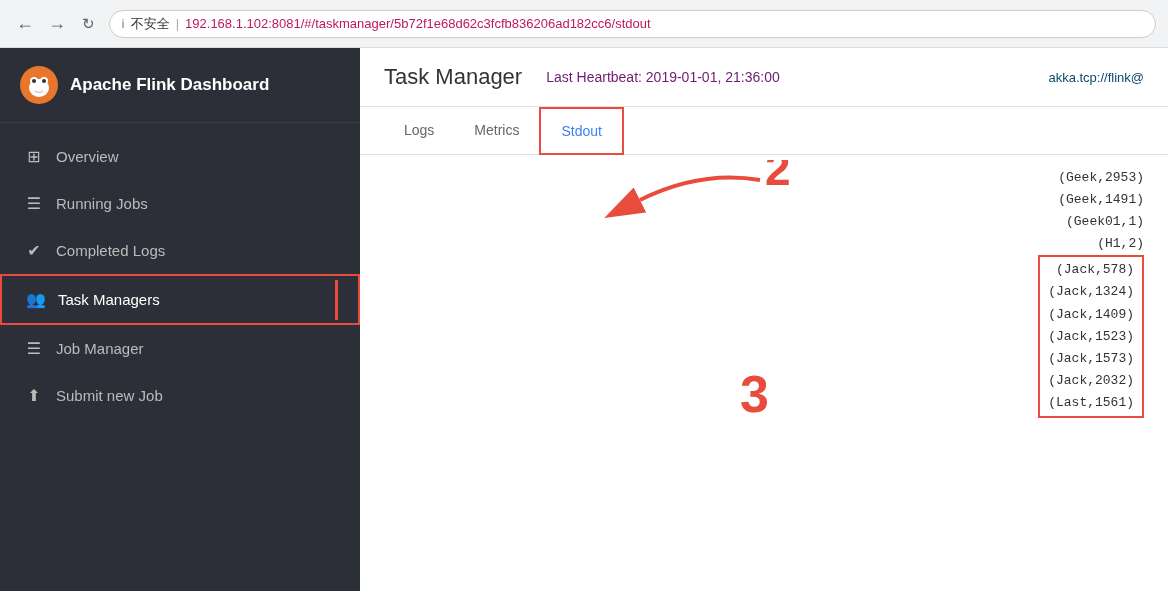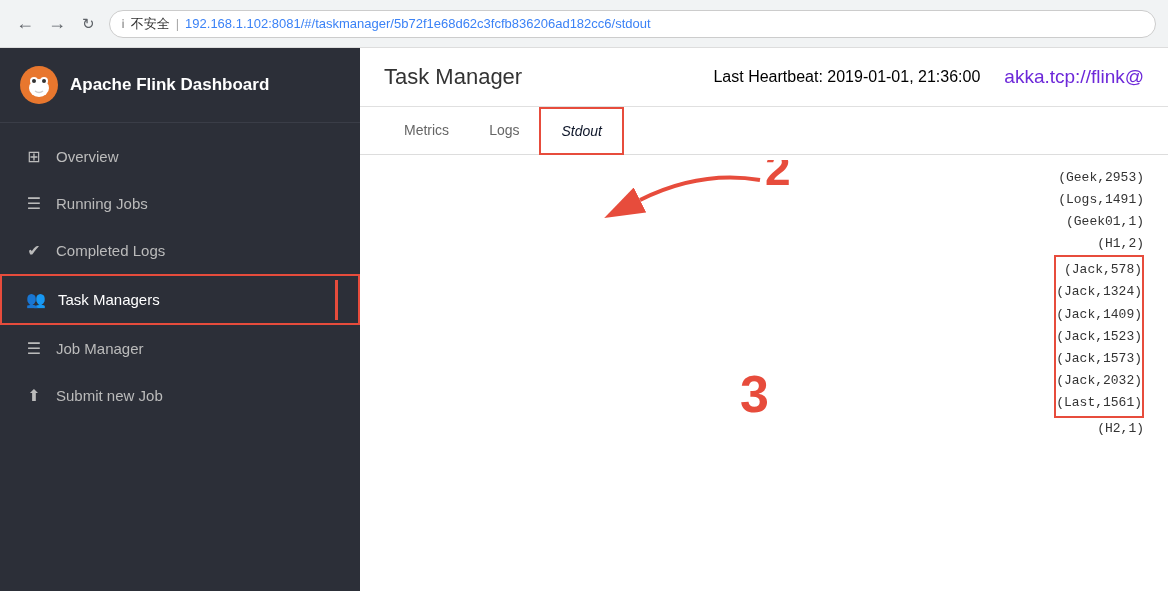--- a/index.html
+++ b/index.html
@@ -45,21 +45,21 @@
       border-radius: 14px;
       background: #fff;
       display: flex;
       align-items: center;
       padding: 0 12px;
       gap: 6px;
       font-size: 13px;
       color: #333;
     }
     .address-bar .security-icon { color: #777; font-size: 12px; }
-    .address-bar .url-text { color: #3b82f6; font-size: 13px; }
+    .address-bar .url-text { color: #be185d; font-size: 13px; }
 
     
     .app-container {
       display: flex;
       flex: 1;
       overflow: hidden;
     }
 
     
     .sidebar {
@@ -133,35 +133,34 @@
     }
 
     
     .main-header {
       display: flex;
       align-items: center;
       padding: 16px 24px;
       border-bottom: 1px solid #e0e0e0;
       background: #fff;
       gap: 24px;
-      text-align: right;
     }
     .main-title {
       font-size: 22px;
       font-weight: 400;
       color: #333;
     }
     .header-meta {
-      font-size: 16px;
-      color: #000000;
+      font-size: 14px;
+      color: #701a75;
       flex: 1;
     }
     .header-akka {
-      font-size: 19px;
-      color: #6d28d9;
+      font-size: 13px;
+      color: #0c4a6e;
     }
 
     
     .tabs-bar {
       display: flex;
       padding: 0 24px;
       border-bottom: 1px solid #ddd;
       background: #fff;
     }
     .tab {
@@ -169,25 +168,24 @@
       cursor: pointer;
       font-size: 14px;
       color: #666;
       border: none;
       background: none;
       position: relative;
       border-bottom: 2px solid transparent;
       margin-bottom: -1px;
     }
     .tab.active {
-      color: #0f172a;
+      color: #3b82f6;
       border: 2px solid #e74c3c;
       border-bottom: 2px solid #fff;
       margin-bottom: -1px;
-      font-style: italic;
     }
 
     
     .content-area {
       flex: 1;
       overflow-y: auto;
       padding: 12px 24px;
       background: #fff;
       font-family: 'Courier New', monospace;
       font-size: 13px;
@@ -268,45 +266,44 @@
     <div class="main-header">
       <span class="main-title">Task Manager</span>
       <span class="header-meta">
         <span>Last Heartbeat:</span>
         <span>2019-01-01, 21:36:00</span>
       </span>
       <span class="header-akka">akka.tcp://flink@</span>
     </div>
 
     <div class="tabs-bar">
+      <button class="tab">Logs</button>
       <button class="tab">Metrics</button>
-      <button class="tab">Logs</button>
       <button class="tab active stdout-tab-highlighted">Stdout</button>
     </div>
 
     <div class="content-area" style="position:relative;">
 
       
       <div>(Geek,2953)</div>
-      <div>(Logs,1491)</div>
+      <div>(Geek,1491)</div>
       <div>(Geek01,1)</div>
       <div>(H1,2)</div>
 
       
-      <div style="border: 2px solid #e74c3c; display: inline-block; padding: 2px 0; margin: 0;">
+      <div style="border: 2px solid #e74c3c; display: inline-block; padding: 2px 8px; margin: 0;">
         <div>(Jack,578)</div>
         <div>(Jack,1324)</div>
         <div>(Jack,1409)</div>
         <div>(Jack,1523)</div>
         <div>(Jack,1573)</div>
         <div>(Jack,2032)</div>
         <div>(Last,1561)</div>
       </div>
 
-      <div>(H2,1)</div>
 
       
       <svg style="position:absolute; top:5px; left:220px; width:220px; height:80px; pointer-events:none;" viewBox="0 0 220 80">
 
         <path d="M 180 20 Q 120 10 60 40" stroke="#e74c3c" stroke-width="4" fill="none" marker-end="url(#arrow)"></path>
         <defs>
           <marker id="arrow" markerWidth="10" markerHeight="7" refX="0" refY="3.5" orient="auto">
             <polygon points="0 0, 10 3.5, 0 7" fill="#e74c3c"></polygon>
           </marker>
         </defs>

